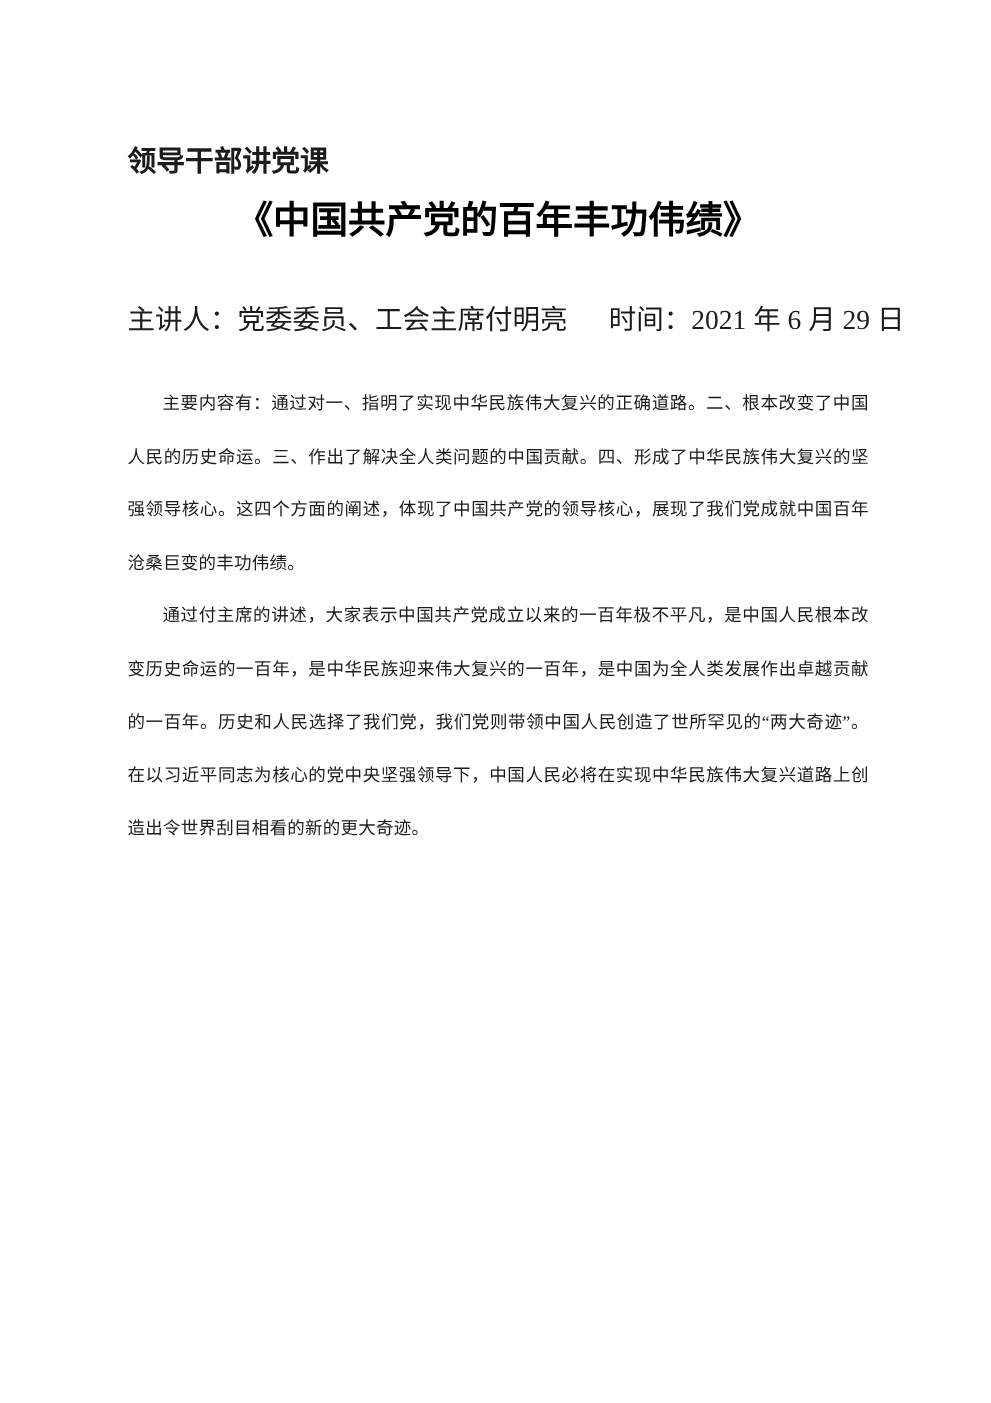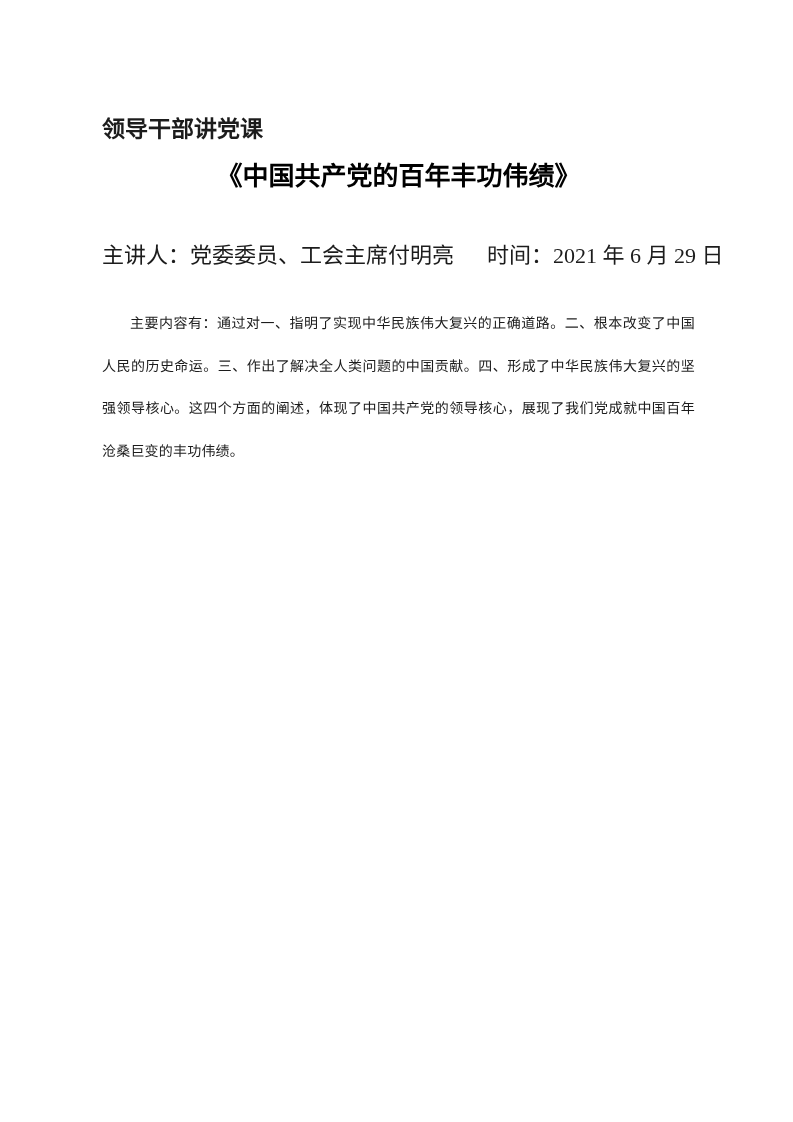--- a/index.html
+++ b/index.html
@@ -24,21 +24,21 @@
       font-weight: 700;
       font-size: 23px;
       line-height: 28px;
       color: #1c1c1c;
       text-align: left;
     }
     .doc-title {
       margin-top: 14px;
       font-family: "Liberation Serif", "DejaVu Serif", serif;
       font-weight: 900;
-      font-size: 26px;
+      font-size: 30px;
       line-height: 40px;
       color: #000000;
       text-align: center;
       white-space: nowrap;
     }
     .meta-line {
       margin-top: 45px;
       font-size: 22px;
       line-height: 28px;
       white-space: nowrap;
@@ -68,15 +68,16 @@
   <div class="doc-heading">领导干部讲党课</div>
 
   <div class="doc-title">《中国共产党的百年丰功伟绩》</div>
 
   <div class="meta-line">
     <span class="meta-speaker">主讲人：党委委员、工会主席付明亮</span><span class="meta-time">时间：2021 年 6 月 29 日</span>
   </div>
 
   <div class="doc-body">
     <p class="para">主要内容有：通过对一、指明了实现中华民族伟大复兴的正确道路。二、根本改变了中国人民的历史命运。三、作出了解决全人类问题的中国贡献。四、形成了中华民族伟大复兴的坚强领导核心。这四个方面的阐述，体现了中国共产党的领导核心，展现了我们党成就中国百年沧桑巨变的丰功伟绩。</p>
+    <p class="para">通过付主席的讲述，大家表示中国共产党成立以来的一百年极不平凡，是中国人民根本改变历史命运的一百年，是中华民族迎来伟大复兴的一百年，是中国为全人类发展作出卓越贡献的一百年。历史和人民选择了我们党，我们党则带领中国人民创造了世所罕见的“两大奇迹”。在以习近平同志为核心的党中央坚强领导下，中国人民必将在实现中华民族伟大复兴道路上创造出令世界刮目相看的新的更大奇迹。</p>
   </div>
 
 </div>
 
 </body></html>

